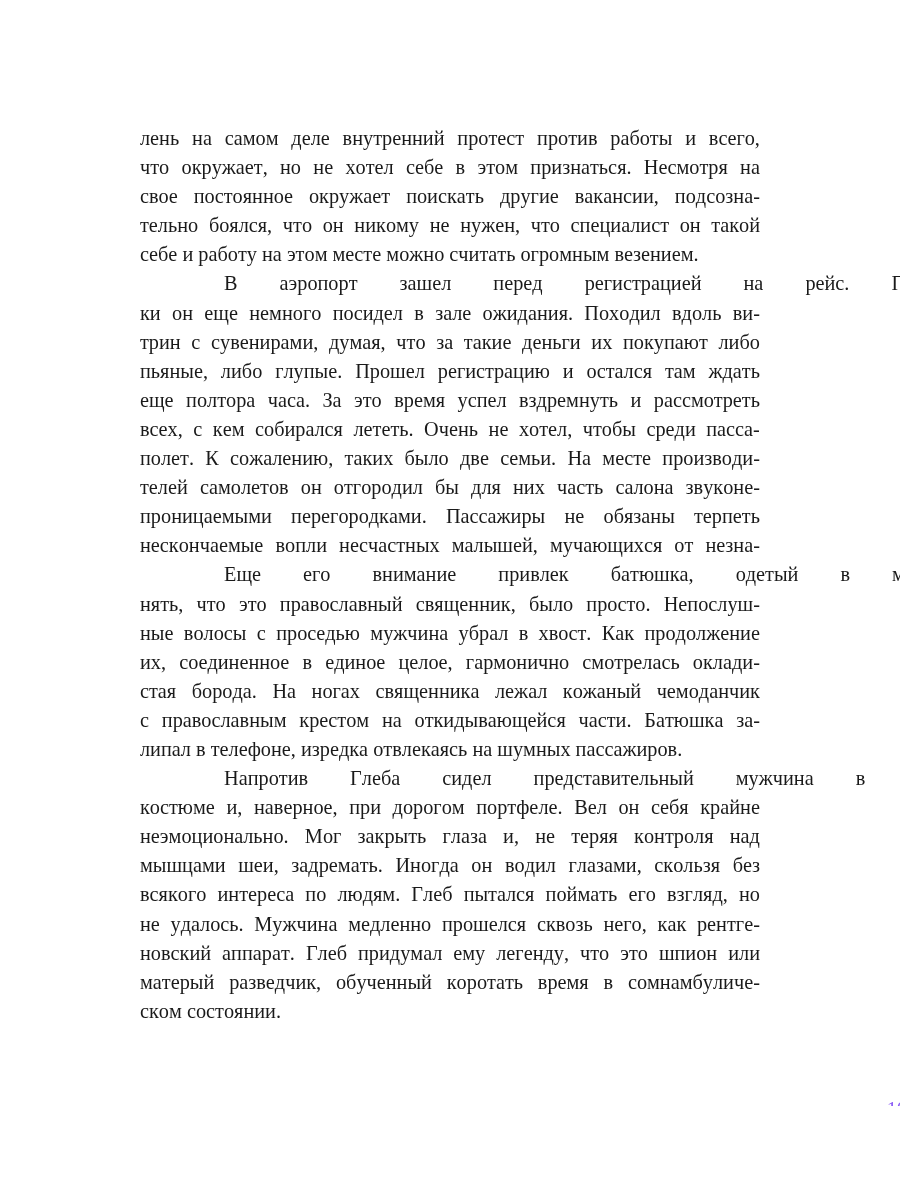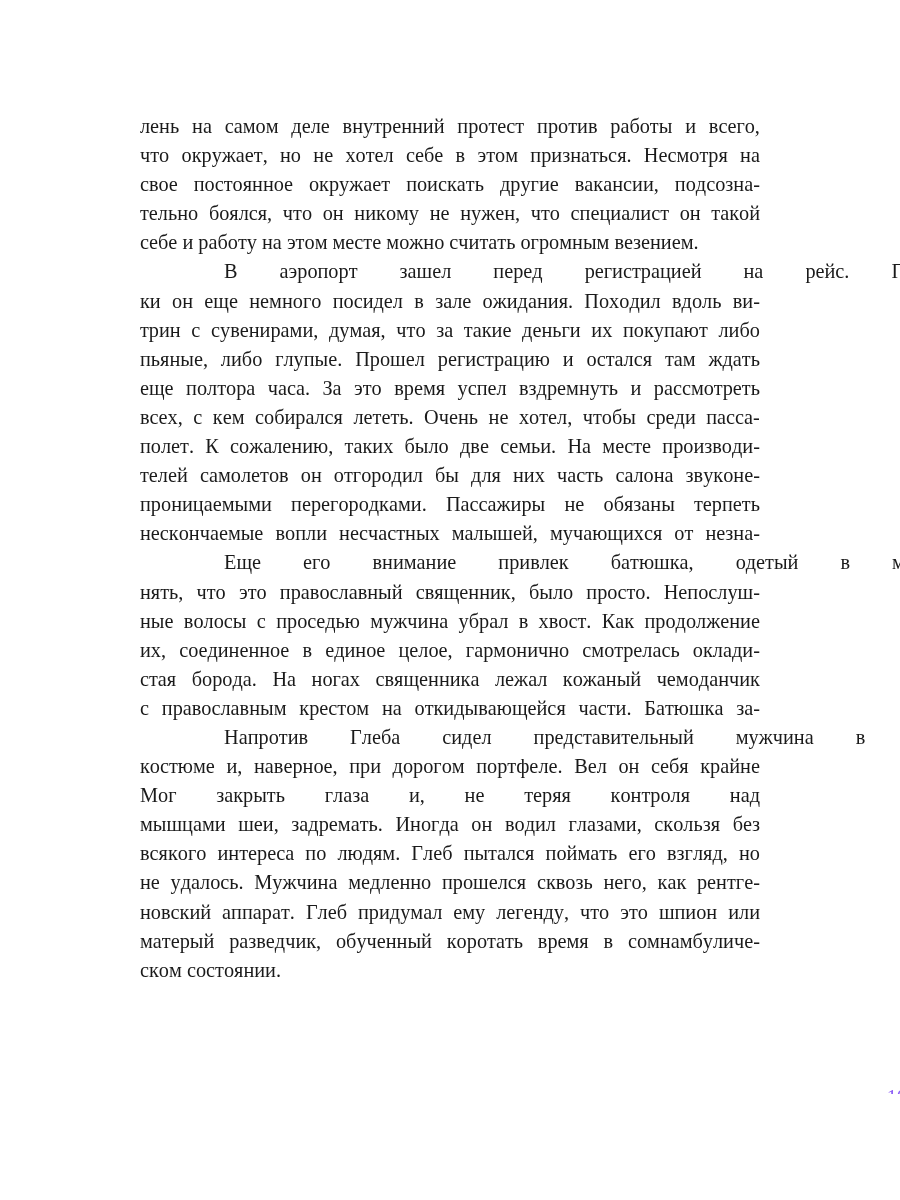--- a/index.html
+++ b/index.html
@@ -9,21 +9,21 @@
     background: #ffffff;
   }
   body {
     font-family: "Liberation Serif", "DejaVu Serif", serif;
     color: #1a1a1a;
   }
   .page {
     position: relative;
     width: 900px;
     height: 1094px;
-    margin: 0 auto;
+    margin: 12px auto;
     background: #ffffff;
     overflow: hidden;
     box-sizing: border-box;
   }
   .text-block {
     position: absolute;
     left: 140px;
     top: 112px;
     width: 620px;
   }
@@ -299,20 +299,21 @@
         <span class="line justify">
           <span class="w">с</span>
           <span class="w">православным</span>
           <span class="w">крестом</span>
           <span class="w">на</span>
           <span class="w">откидывающейся</span>
           <span class="w">части.</span>
           <span class="w">Батюшка</span>
           <span class="w">за-</span>
         </span>
+        <span class="line flush">липал в телефоне, изредка отвлекаясь на шумных пассажиров.</span>
       </p>
       <p class="para">
         <span class="line justify indent">
           <span class="w">Напротив</span>
           <span class="w">Глеба</span>
           <span class="w">сидел</span>
           <span class="w">представительный</span>
           <span class="w">мужчина</span>
           <span class="w">в</span>
           <span class="w">дорогом</span>
@@ -323,20 +324,21 @@
           <span class="w">наверное,</span>
           <span class="w">при</span>
           <span class="w">дорогом</span>
           <span class="w">портфеле.</span>
           <span class="w">Вел</span>
           <span class="w">он</span>
           <span class="w">себя</span>
           <span class="w">крайне</span>
         </span>
         <span class="line justify">
+          <span class="w">неэмоционально.</span>
           <span class="w">Мог</span>
           <span class="w">закрыть</span>
           <span class="w">глаза</span>
           <span class="w">и,</span>
           <span class="w">не</span>
           <span class="w">теряя</span>
           <span class="w">контроля</span>
           <span class="w">над</span>
         </span>
         <span class="line justify">

